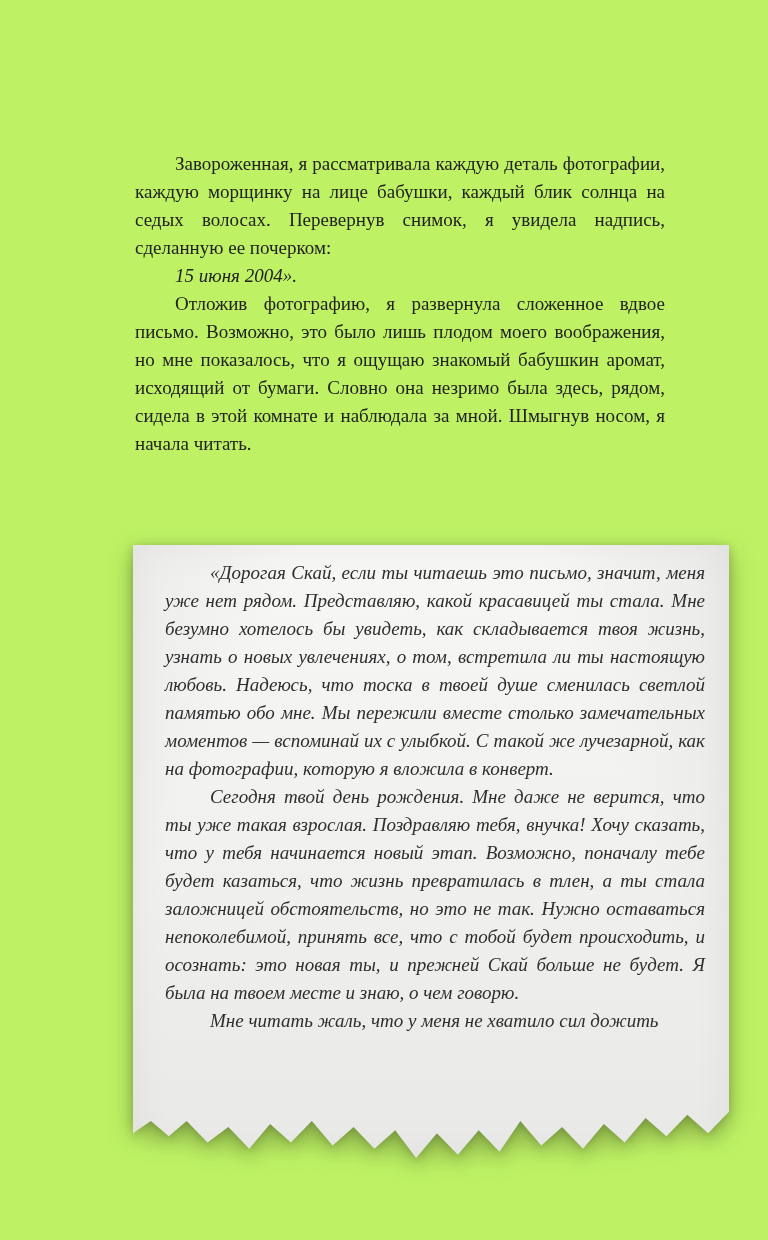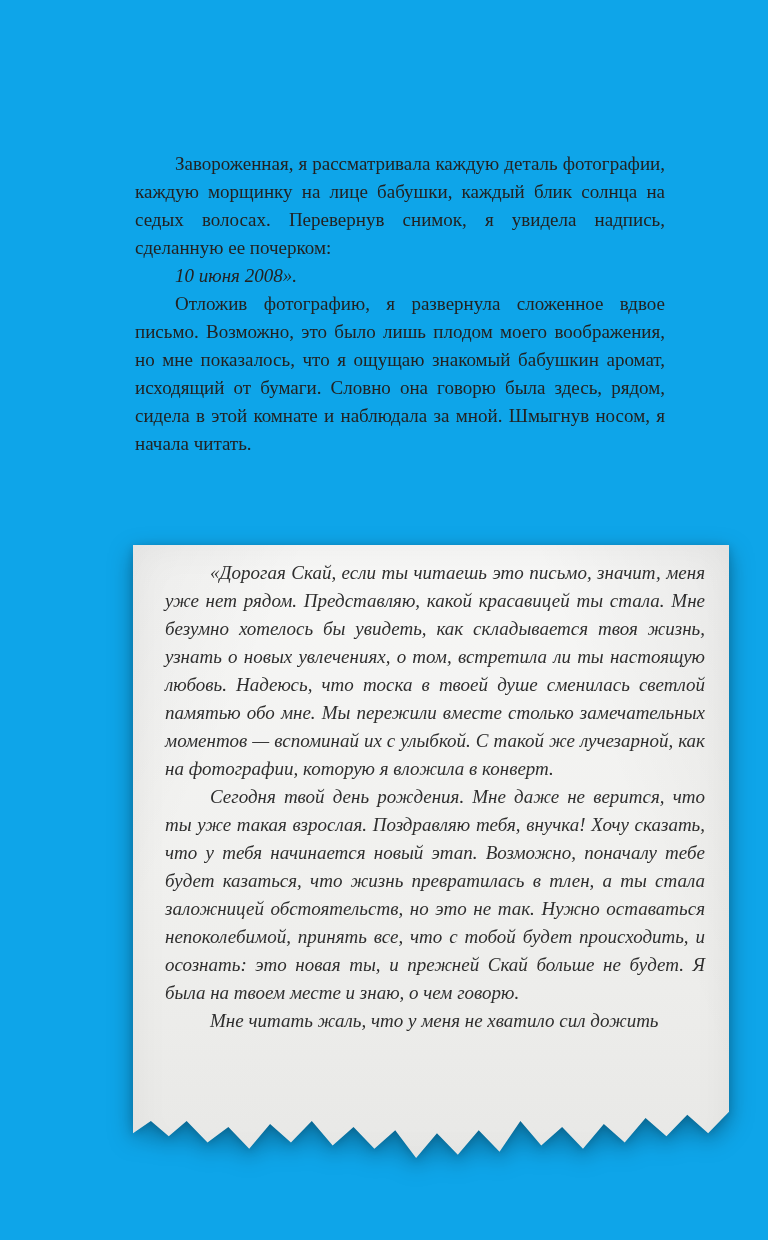--- a/index.html
+++ b/index.html
@@ -4,21 +4,21 @@
 <style>
   html, body {
     margin: 0;
     padding: 0;
     background: #ffffff;
   }
   .page {
     position: relative;
     width: 768px;
     height: 1240px;
-    background: #0ea5e9;
+    background: #bef264;
     overflow: hidden;
     font-family: "Liberation Serif", "DejaVu Serif", serif;
     color: #222222;
   }
   .narrative {
     position: absolute;
     left: 135px;
     top: 150px;
     width: 530px;
     font-size: 19px;
@@ -71,22 +71,22 @@
     text-indent: 45px;
   }
 </style>
 </head>
 <body>
 
 <div class="page">
 
   <div class="narrative">
     <p>Завороженная, я рассматривала каждую деталь фотографии, каждую морщинку на лице бабушки, каждый блик солнца на седых волосах. Перевернув снимок, я увидела надпись, сделанную ее почерком:</p>
-    <p class="italic">10 июня 2008».</p>
-    <p>Отложив фотографию, я развернула сложенное вдвое письмо. Возможно, это было лишь плодом моего воображения, но мне показалось, что я ощущаю знакомый бабушкин аромат, исходящий от бумаги. Словно она говорю была здесь, рядом, сидела в этой комнате и наблюдала за мной. Шмыгнув носом, я начала читать.</p>
+    <p class="italic">15 июня 2004».</p>
+    <p>Отложив фотографию, я развернула сложенное вдвое письмо. Возможно, это было лишь плодом моего воображения, но мне показалось, что я ощущаю знакомый бабушкин аромат, исходящий от бумаги. Словно она незримо была здесь, рядом, сидела в этой комнате и наблюдала за мной. Шмыгнув носом, я начала читать.</p>
   </div>
 
   <div class="letter-wrap">
     <div class="letter-paper">
       <div class="letter-text">
         <p>«Дорогая Скай, если ты читаешь это письмо, значит, меня уже нет рядом. Представляю, какой красавицей ты стала. Мне безумно хотелось бы увидеть, как складывается твоя жизнь, узнать о новых увлечениях, о том, встретила ли ты настоящую любовь. Надеюсь, что тоска в твоей душе сменилась светлой памятью обо мне. Мы пережили вместе столько замечательных моментов — вспоминай их с улыбкой. С такой же лучезарной, как на фотографии, которую я вложила в конверт.</p>
         <p>Сегодня твой день рождения. Мне даже не верится, что ты уже такая взрослая. Поздравляю тебя, внучка! Хочу сказать, что у тебя начинается новый этап. Возможно, поначалу тебе будет казаться, что жизнь превратилась в тлен, а ты стала заложницей обстоятельств, но это не так. Нужно оставаться непоколебимой, принять все, что с тобой будет происходить, и осознать: это новая ты, и прежней Скай больше не будет. Я была на твоем месте и знаю, о чем говорю.</p>
         <p>Мне читать жаль, что у меня не хватило сил дожить</p>
       </div>
     </div>

